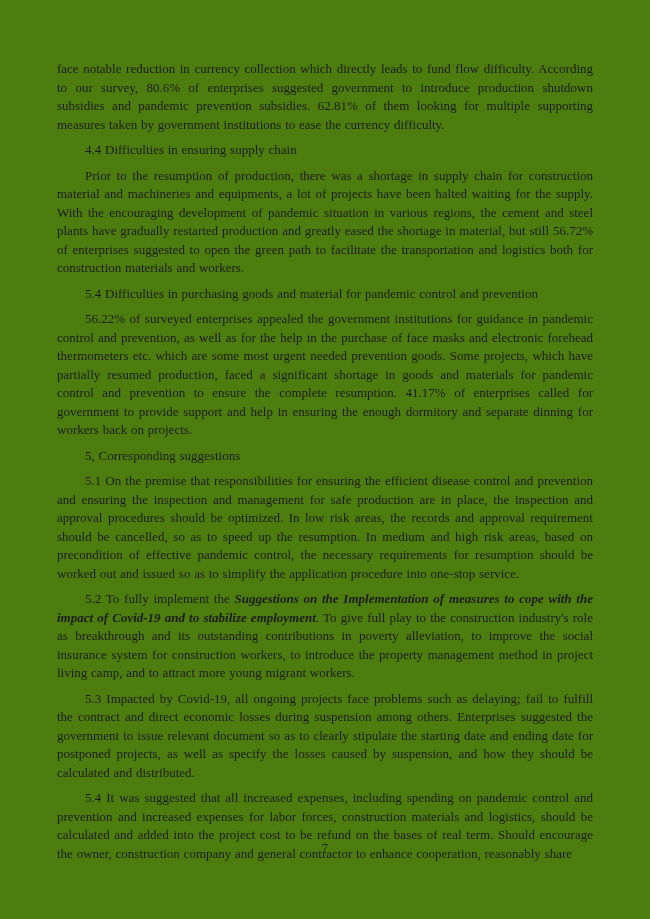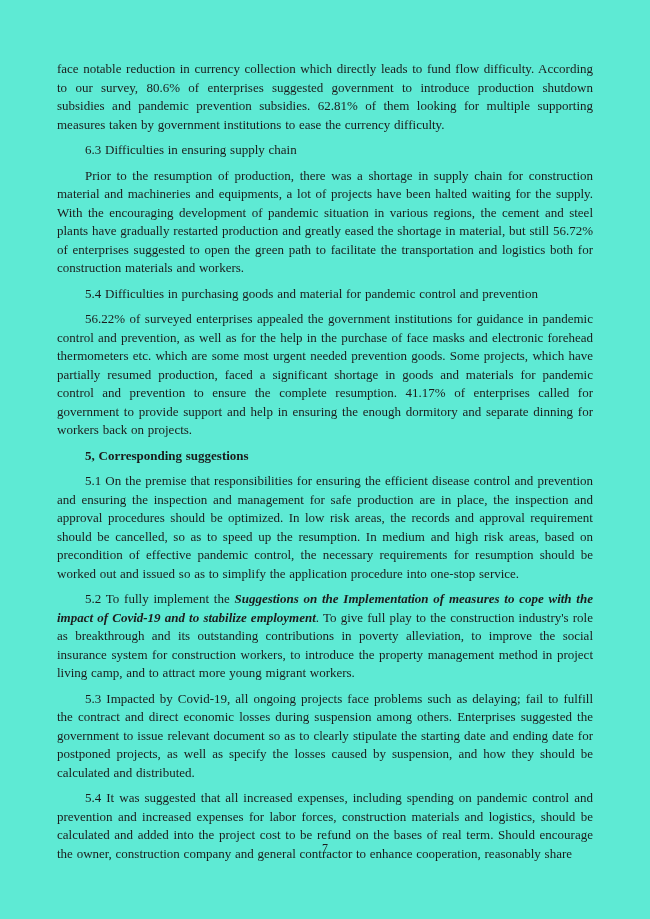--- a/index.html
+++ b/index.html
@@ -4,21 +4,21 @@
 <style>
   html, body {
     margin: 0;
     padding: 0;
     background: #ffffff;
   }
   .page {
     position: relative;
     width: 650px;
     height: 919px;
-    background: #5eead4;
+    background: #4d7c0f;
     font-family: "Liberation Serif", "DejaVu Serif", serif;
     color: #1c1c1c;
     overflow: hidden;
   }
   .content {
     position: absolute;
     top: 60px;
     left: 57px;
     width: 536px;
   }
@@ -30,21 +30,21 @@
     text-indent: 28px;
     word-spacing: 0.5px;
   }
   .para.no-indent {
     text-indent: 0;
   }
   .para.heading {
     text-align: left;
   }
   .para.bold {
-    font-weight: bold;
+    font-weight: normal;
   }
   .doc-title {
     font-weight: bold;
     font-style: italic;
   }
   .page-footer {
     position: absolute;
     top: 838px;
     left: 0;
     width: 650px;
@@ -56,21 +56,21 @@
   }
 </style>
 </head>
 <body>
 
 <div class="page">
   <main class="content">
 
     <p class="para no-indent">face notable reduction in currency collection which directly leads to fund flow difficulty. According to our survey, 80.6% of enterprises suggested government to introduce production shutdown subsidies and pandemic prevention subsidies. 62.81% of them looking for multiple supporting measures taken by government institutions to ease the currency difficulty.</p>
 
-    <p class="para heading">6.3 Difficulties in ensuring supply chain</p>
+    <p class="para heading">4.4 Difficulties in ensuring supply chain</p>
 
     <p class="para">Prior to the resumption of production, there was a shortage in supply chain for construction material and machineries and equipments, a lot of projects have been halted waiting for the supply. With the encouraging development of pandemic situation in various regions, the cement and steel plants have gradually restarted production and greatly eased the shortage in material, but still 56.72% of enterprises suggested to open the green path to facilitate the transportation and logistics both for construction materials and workers.</p>
 
     <p class="para heading">5.4 Difficulties in purchasing goods and material for pandemic control and prevention</p>
 
     <p class="para">56.22% of surveyed enterprises appealed the government institutions for guidance in pandemic control and prevention, as well as for the help in the purchase of face masks and electronic forehead thermometers etc. which are some most urgent needed prevention goods. Some projects, which have partially resumed production, faced a significant shortage in goods and materials for pandemic control and prevention to ensure the complete resumption. 41.17% of enterprises called for government to provide support and help in ensuring the enough dormitory and separate dinning for workers back on projects.</p>
 
     <p class="para heading bold">5, Corresponding suggestions</p>
 
     <p class="para">5.1 On the premise that responsibilities for ensuring the efficient disease control and prevention and ensuring the inspection and management for safe production are in place, the inspection and approval procedures should be optimized. In low risk areas, the records and approval requirement should be cancelled, so as to speed up the resumption. In medium and high risk areas, based on precondition of effective pandemic control, the necessary requirements for resumption should be worked out and issued so as to simplify the application procedure into one-stop service.</p>

